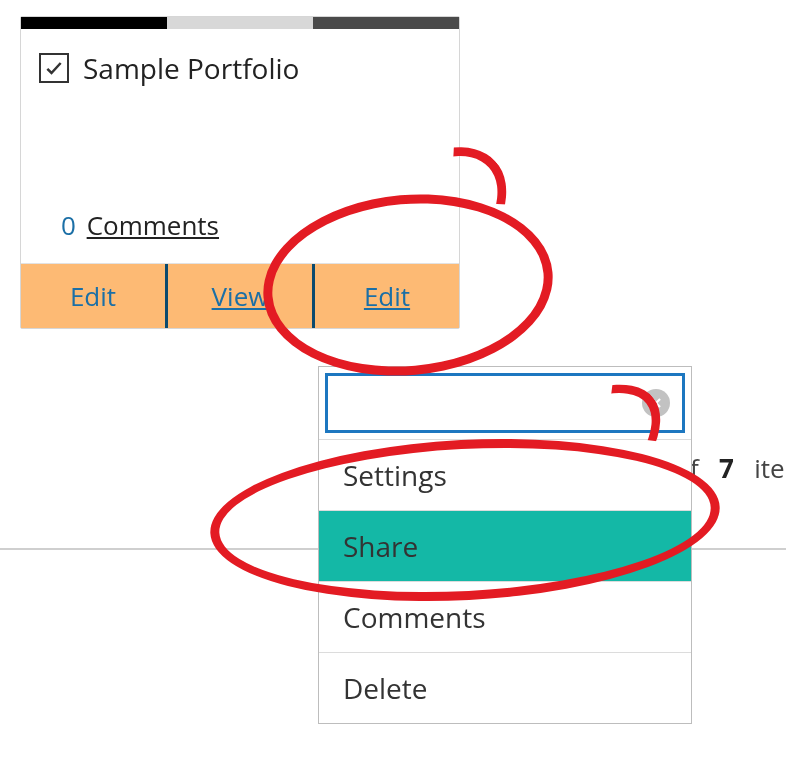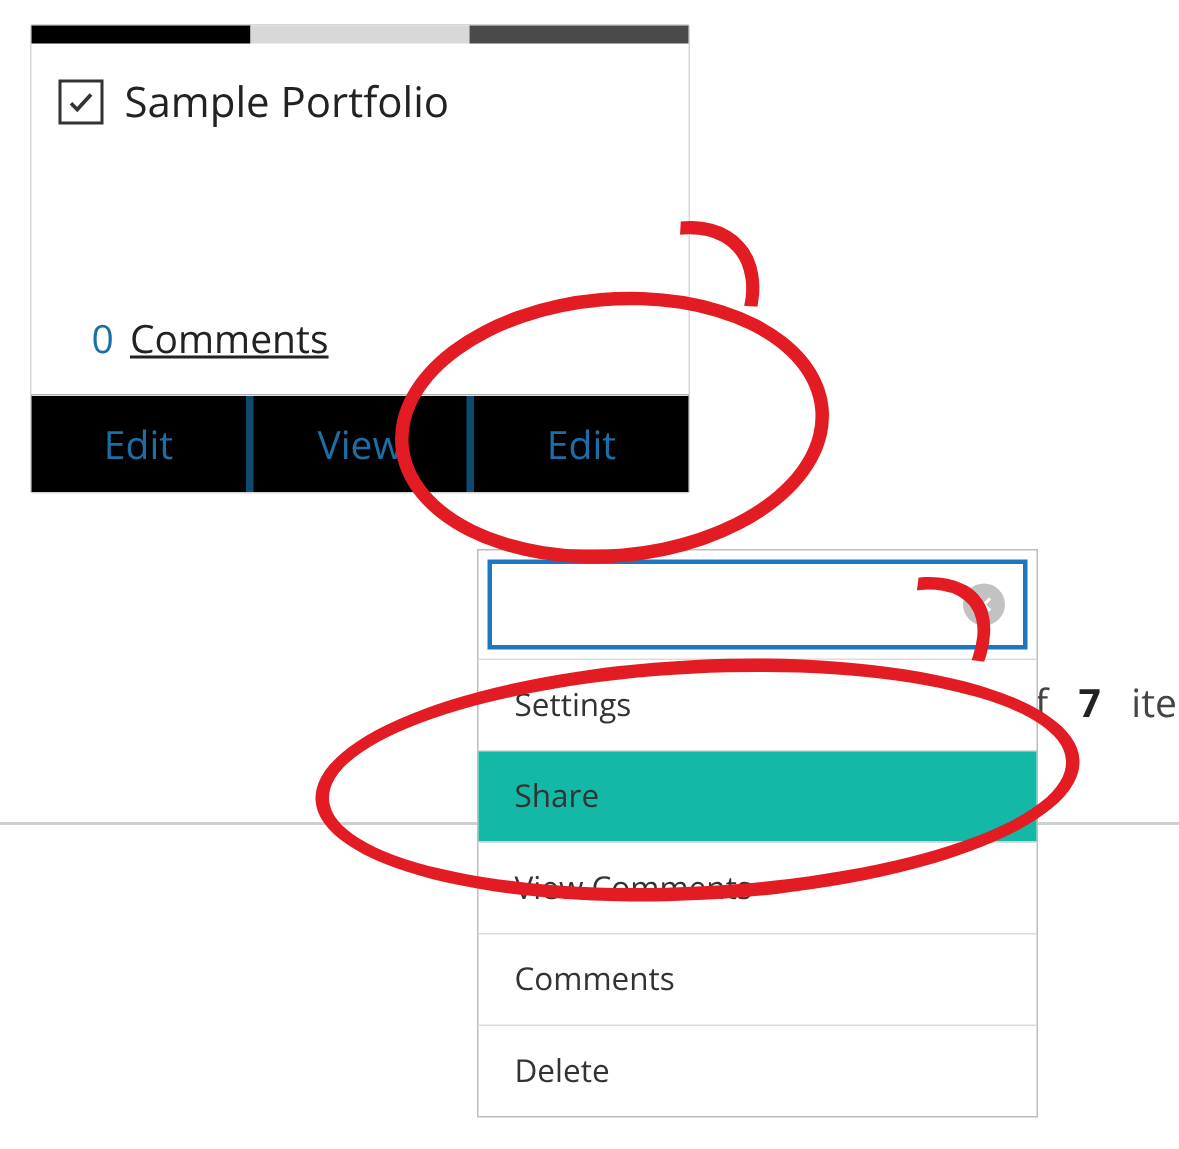--- a/index.html
+++ b/index.html
@@ -71,32 +71,33 @@
     }
     .comments-label {
       color: #222;
       margin-left: 4px;
       text-decoration: underline;
     }
 
     .card-actions {
       display: flex;
       border-top: 1px solid #e2e2e2;
-      background: #000000;
+      background: #fdba74;
     }
     .card-actions .action {
       flex: 1;
       text-align: center;
       font-size: 26px;
       color: #1b6fa6;
       padding: 14px 0;
       cursor: pointer;
     }
     .card-actions .action + .action {
-      border-left: 5px solid #0c4a6e;
+      border-left: 3px solid #0c4a6e;
+      text-decoration: underline;
     }
 
     .hr-line {
       position: absolute;
       left: 0;
       right: 0;
       top: 548px;
       height: 2px;
       background: #cfcfcf;
     }
@@ -142,21 +143,21 @@
       cursor: pointer;
     }
     .close-circle svg {
       width: 14px;
       height: 14px;
       stroke: #fff;
       stroke-width: 3.5;
     }
     .menu-item {
       padding: 16px 24px;
-      font-size: 21px;
+      font-size: 28px;
       color: #333;
       border-top: 1px solid #dcdcdc;
       cursor: pointer;
     }
     .menu-item.highlight {
       background: #14b8a6;
     }
 
     .annot-circle {
       position: absolute;
@@ -225,21 +226,20 @@
   <div class="dropdown-search">
     <div class="close-circle">
       <svg viewBox="0 0 24 24">
           <line x1="5" y1="5" x2="19" y2="19"></line>
           <line x1="19" y1="5" x2="5" y2="19"></line>
         </svg>
     </div>
   </div>
   <div class="menu-item">Settings</div>
   <div class="menu-item highlight">Share</div>
-  <div class="menu-item">View Comments</div>
   <div class="menu-item">Comments</div>
   <div class="menu-item">Delete</div>
 </div>
 
 <div class="annot-circle circle-more"></div>
 <div class="annot-tail tail-more"></div>
 <div class="annot-circle circle-share"></div>
 <div class="annot-tail tail-share"></div>
 
 </body></html>

